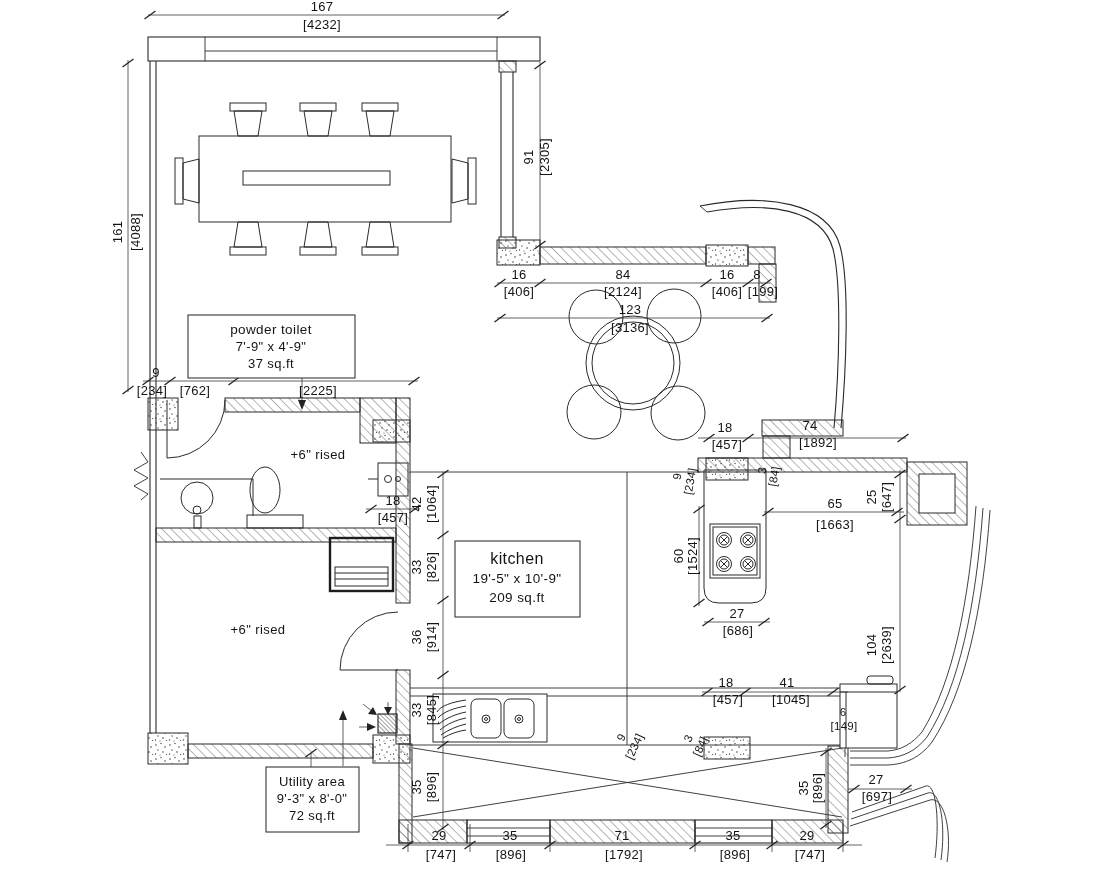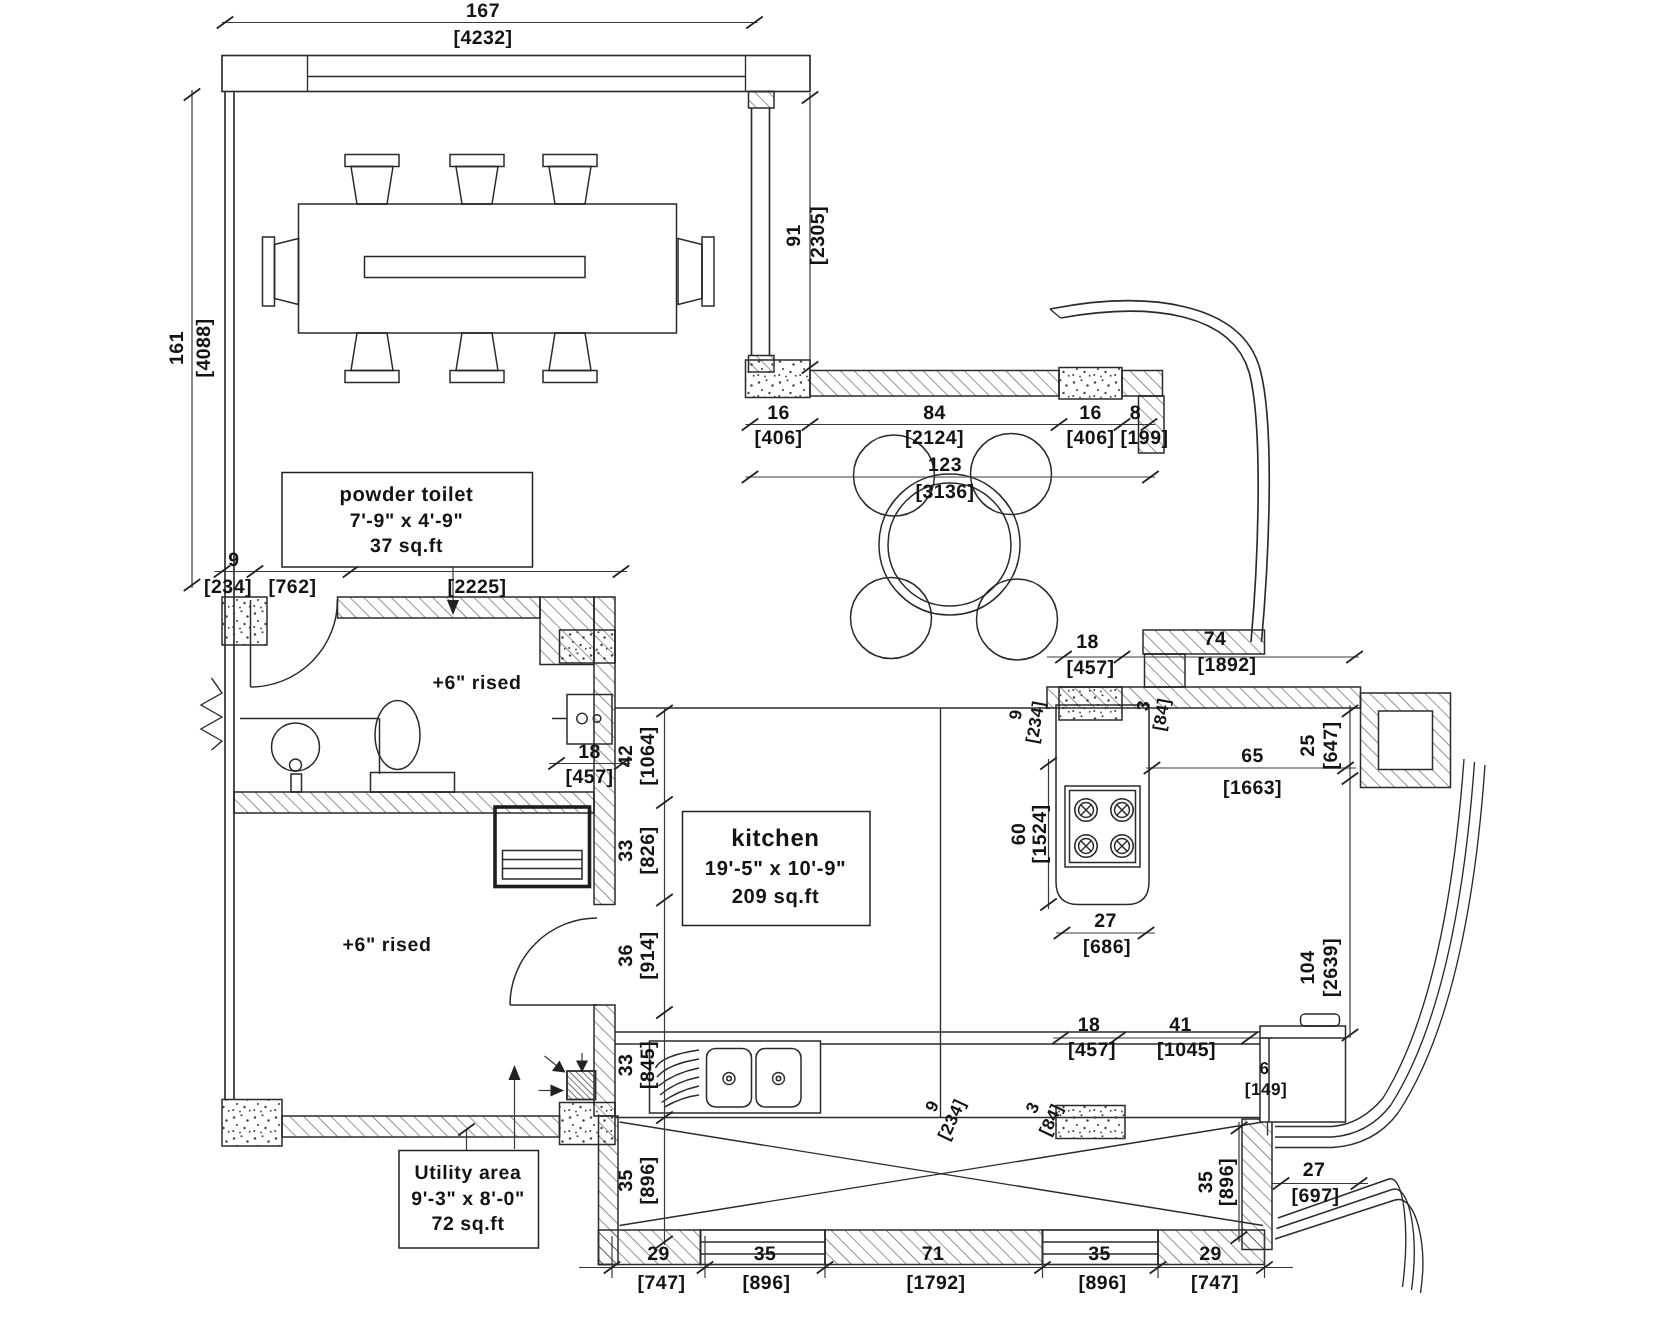--- a/index.html
+++ b/index.html
@@ -1,16 +1,16 @@
 <!DOCTYPE html>
 <html><head>
 <meta charset="utf-8">
 <style>
   html,body { margin:0; padding:0; background:#ffffff; }
-  #stage { width:1107px; height:884px; position:relative; background:#fff;font-weight:bold; }
+  #stage { width:1107px; height:884px; position:relative; background:#fff; }
   svg { display:block; }
   .w   { fill:none; stroke:#2b2b2b; stroke-width:1.1; }
   .wt  { fill:none; stroke:#2b2b2b; stroke-width:0.9; }
   .wh  { fill:url(#hatch); stroke:#2b2b2b; stroke-width:1; }
   .wh2 { fill:url(#hatch2); stroke:#2b2b2b; stroke-width:1.2; }
   .wd  { fill:url(#dots); stroke:#2b2b2b; stroke-width:1; }
   .fw  { fill:#ffffff; stroke:#2b2b2b; stroke-width:1; }
   .fn  { fill:none; stroke:#2b2b2b; stroke-width:1; }
   .thk { fill:none; stroke:#1d1d1d; stroke-width:2.4; }
   .dl  { fill:none; stroke:#3a3a3a; stroke-width:0.8; }

